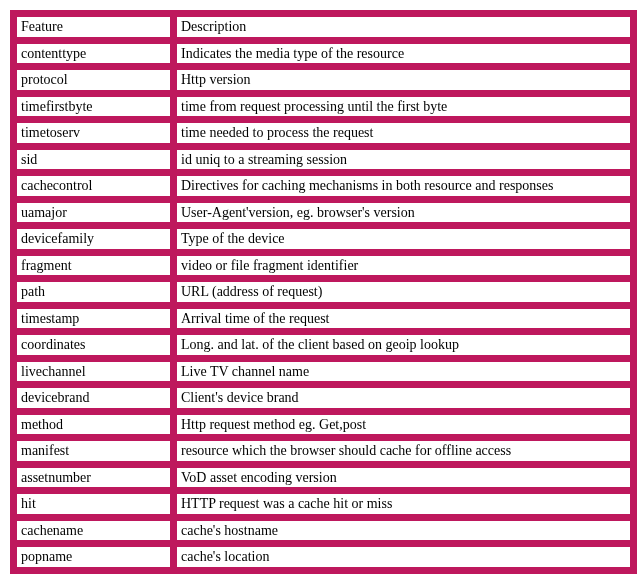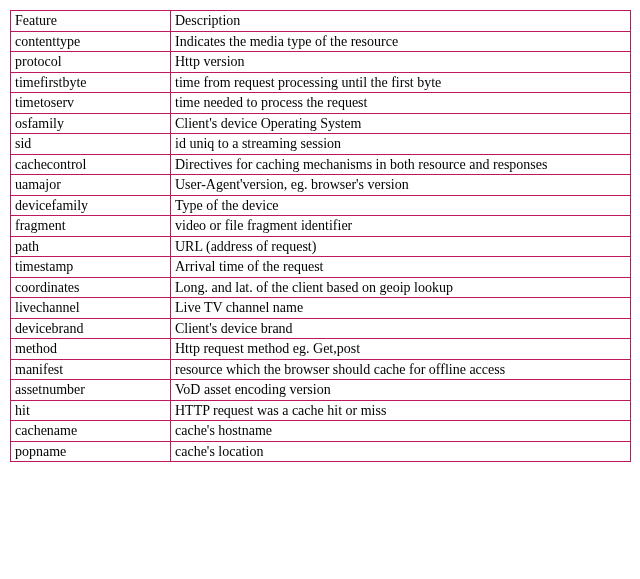--- a/index.html
+++ b/index.html
@@ -11,21 +11,21 @@
     color: #000;
   }
   table {
     border-collapse: collapse;
     width: 620px;
     table-layout: fixed;
   }
   col.c1 { width: 160px; }
   col.c2 { width: 460px; }
   td {
-    border: 1px solid #be185d;
+    border: 7px solid #be185d;
     padding: 1px 4px 1px 4px;
     text-align: left;
     vertical-align: top;
     line-height: 1.25;
     white-space: nowrap;
     overflow: hidden;
   }
 </style>
 </head>
 <body>
@@ -48,24 +48,20 @@
         <td>protocol</td>
         <td>Http version</td>
       </tr>
       <tr>
         <td>timefirstbyte</td>
         <td>time from request processing until the first byte</td>
       </tr>
       <tr>
         <td>timetoserv</td>
         <td>time needed to process the request</td>
-      </tr>
-      <tr>
-        <td>osfamily</td>
-        <td>Client's device Operating System</td>
       </tr>
       <tr>
         <td>sid</td>
         <td>id uniq to a streaming session</td>
       </tr>
       <tr>
         <td>cachecontrol</td>
         <td>Directives for caching mechanisms in both resource and responses</td>
       </tr>
       <tr>

